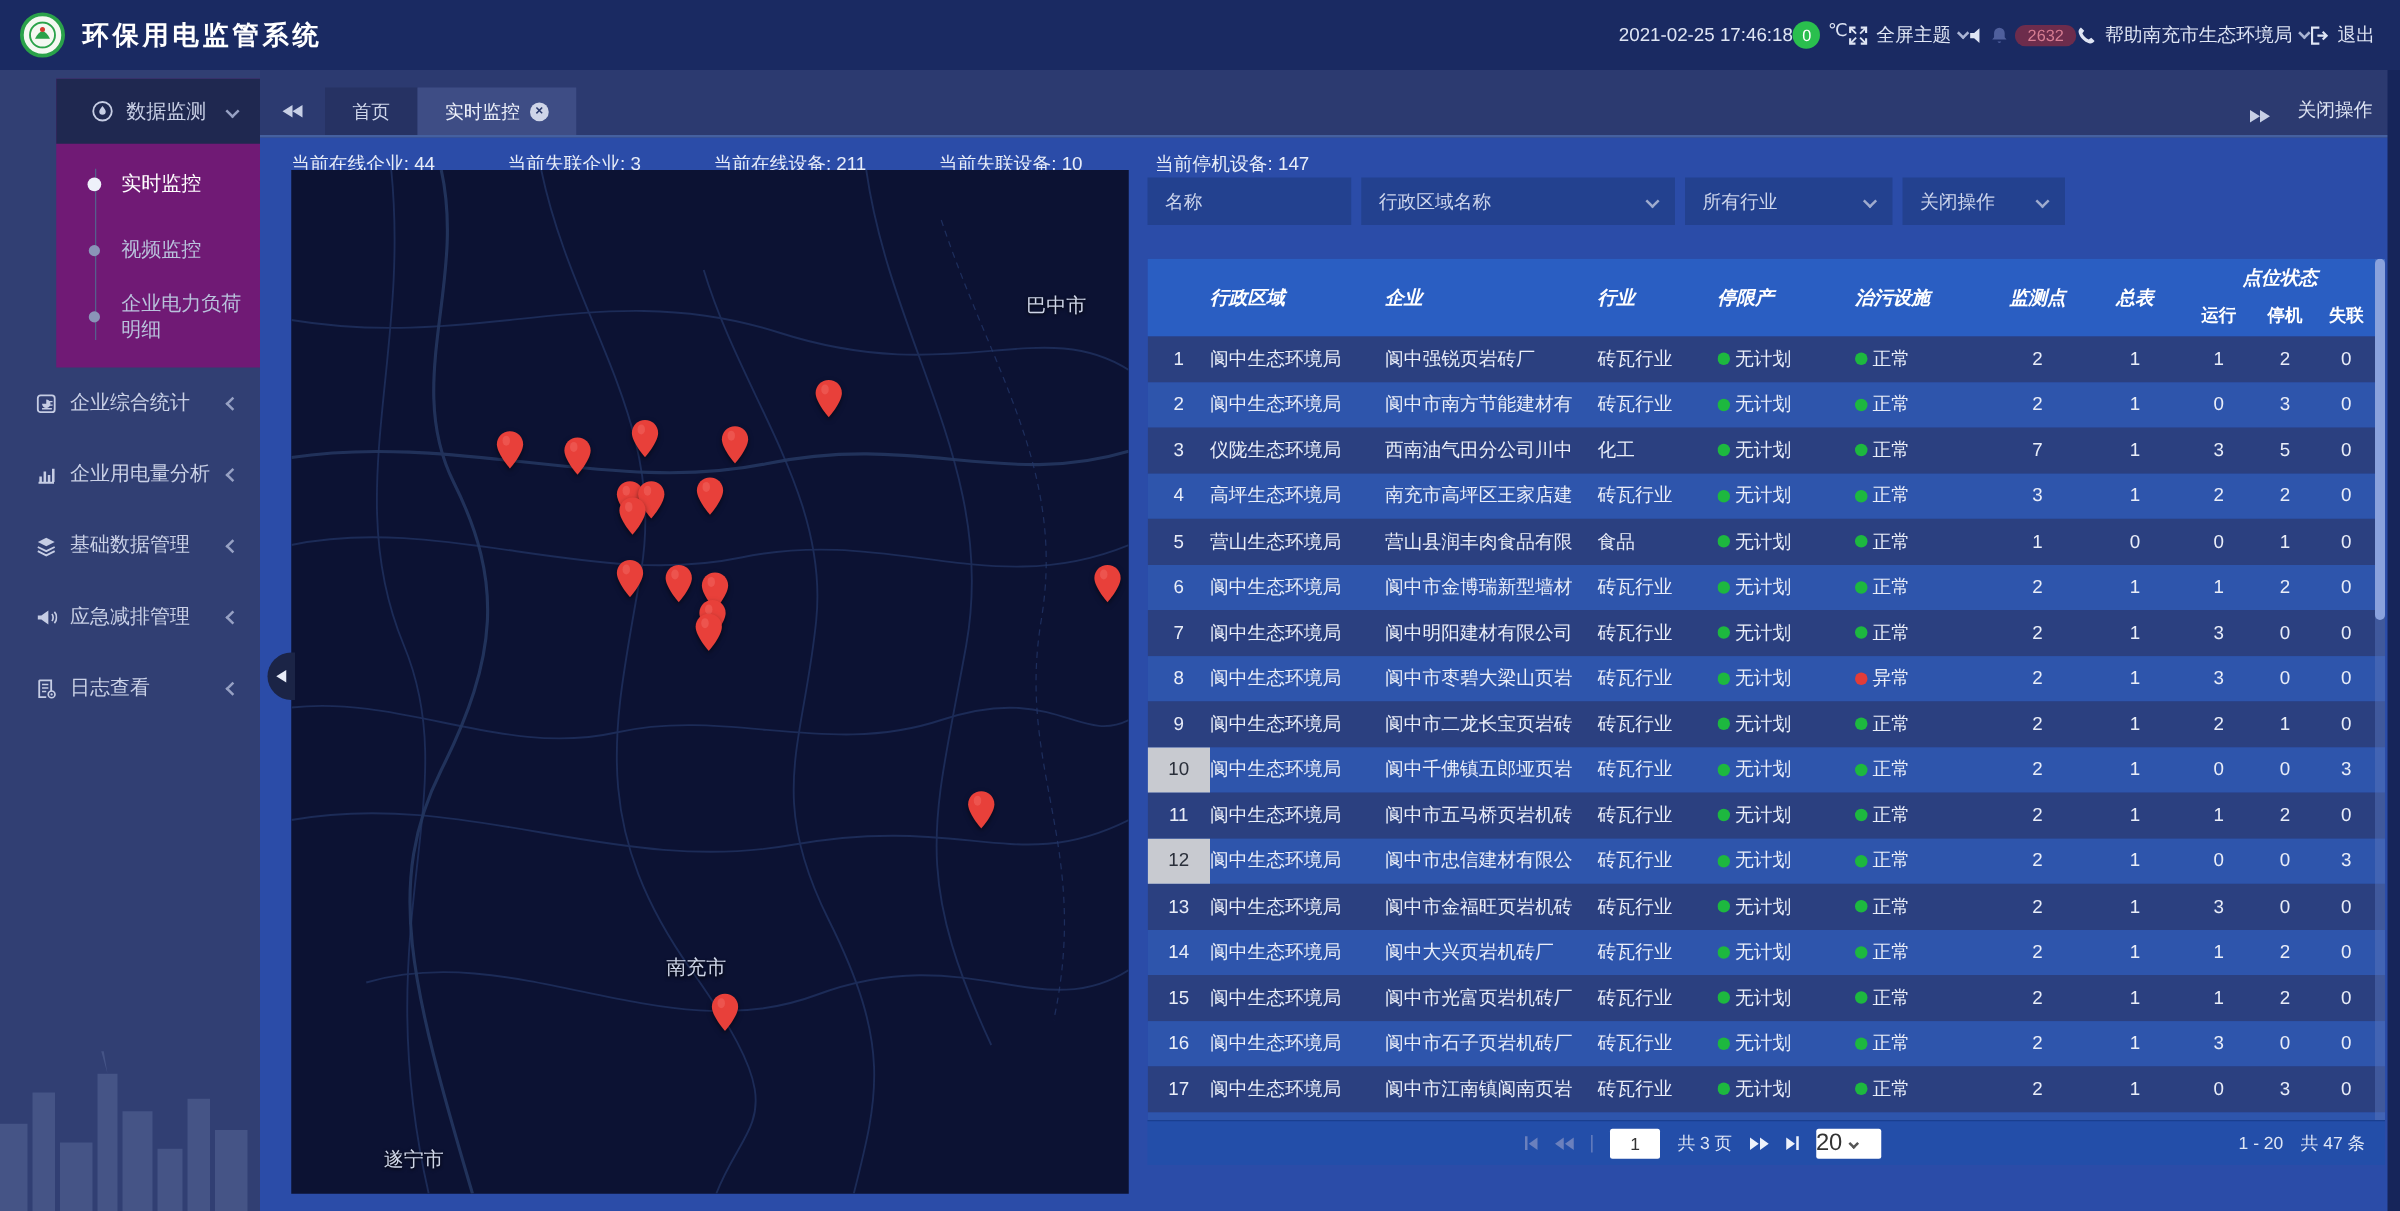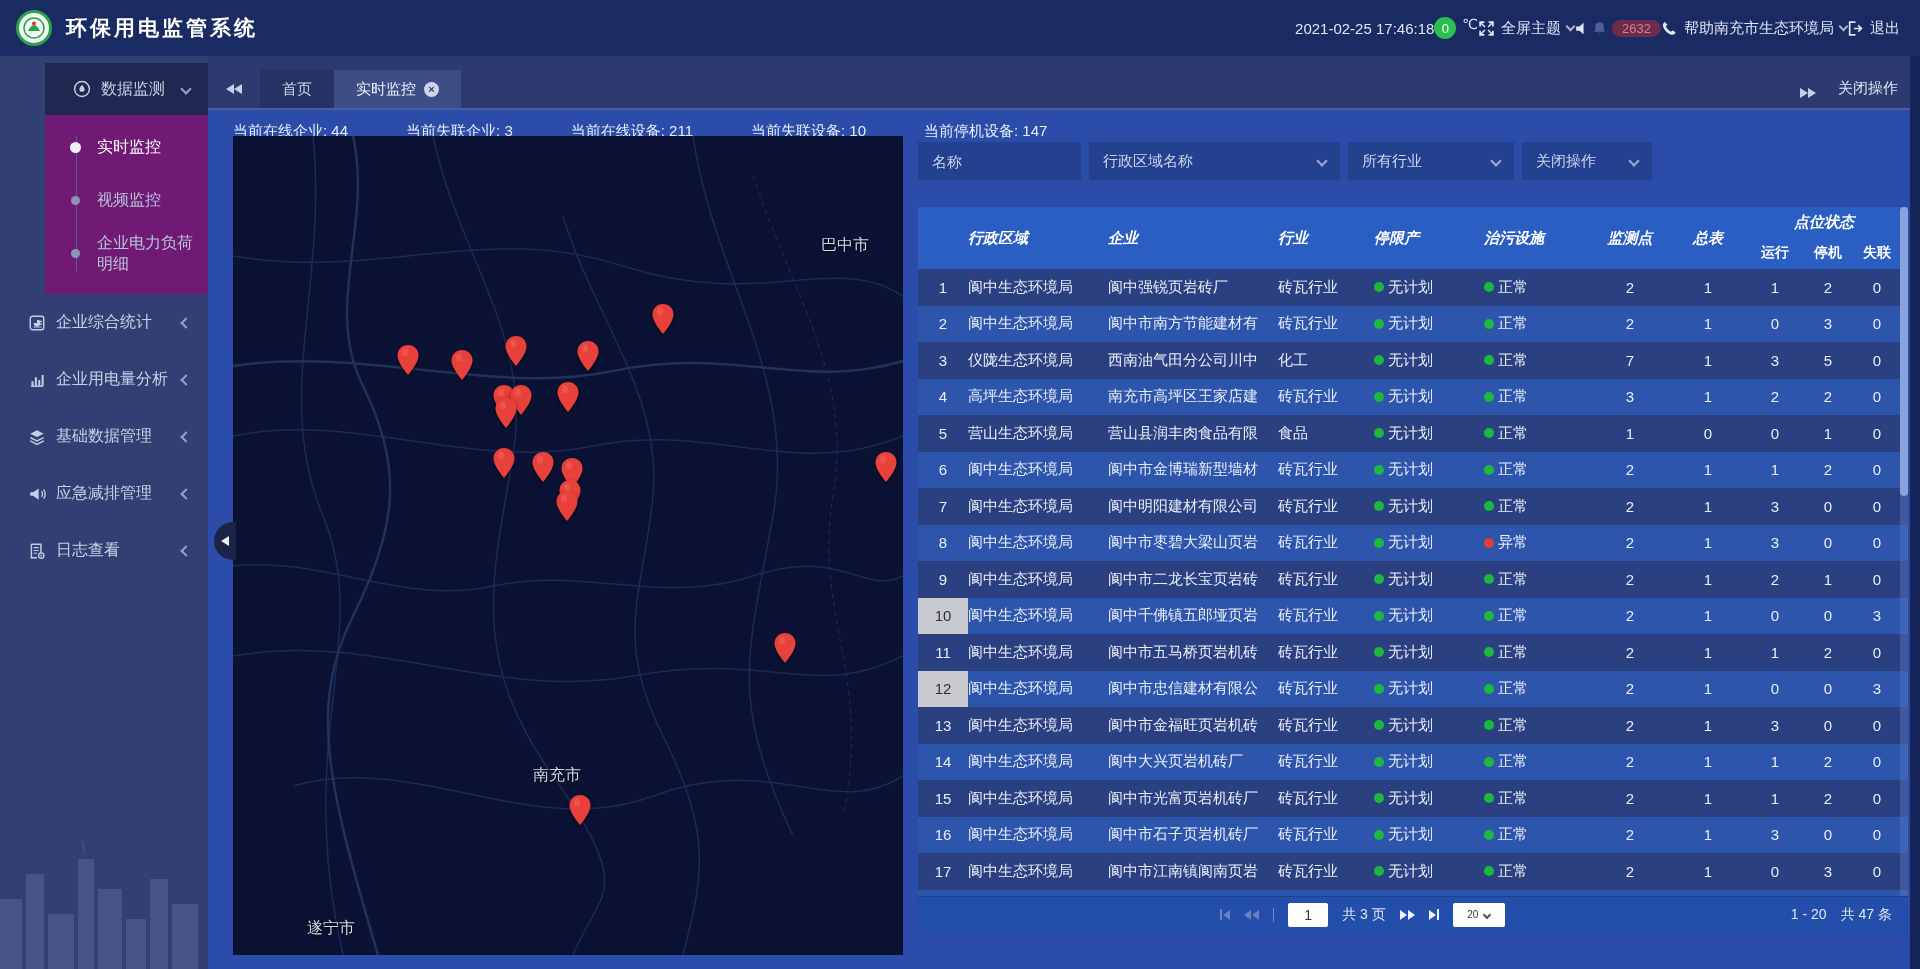--- a/index.html
+++ b/index.html
@@ -129,21 +129,21 @@
   .pg-btn .vbar { width:2px; height:11px; background:currentColor; }
   .pg-btn .t { width:0; height:0; border-top:5.5px solid transparent; border-bottom:5.5px solid transparent; }
   .pg-btn .t.l { border-right:7px solid currentColor; }
   .pg-btn .t.r { border-left:7px solid currentColor; }
   .pg-btn.disabled { color:#6b80bd; }
   .pg-btn.enabled { color:#eef2fb; }
   .pg-sep { width:1px; height:14px; background:#7488c2; }
   .pg-input { width:40px; height:24px; background:#ffffff; color:#333; border:none;
     text-align:center; font-size:14px; border-radius:2px; }
   .pg-size { width:52px; height:24px; background:#ffffff; color:#333; border-radius:2px;
-    display:flex; align-items:center; justify-content:center; gap:6px; font-size:10px; cursor:pointer; }
+    display:flex; align-items:center; justify-content:flex-start; gap:6px; font-size:19px; cursor:pointer; }
   .pg-size .chev { border-color:#555; width:6px; height:6px; }
   .pg-range { display:flex; gap:14px; }
 
   .right-strip { position:absolute; right:0; top:56px; width:10px; bottom:0; background:#16255a; z-index:25; }
 </style>
 </head>
 <body>
 
 <div id="app">
 

